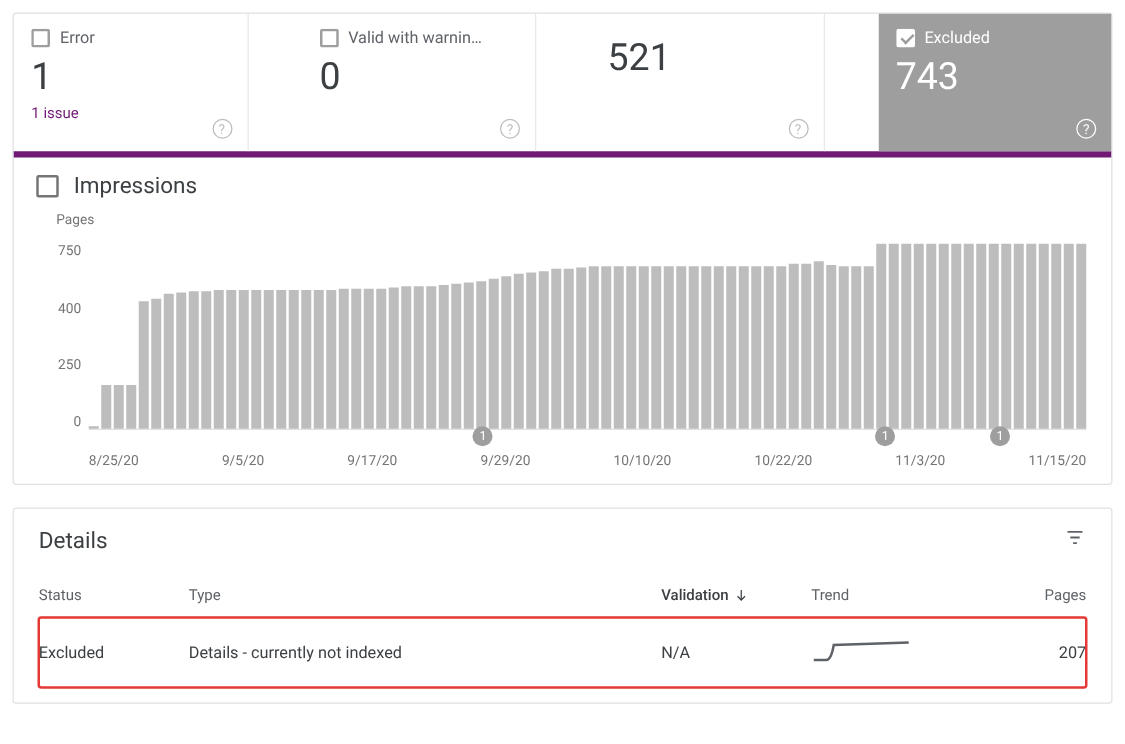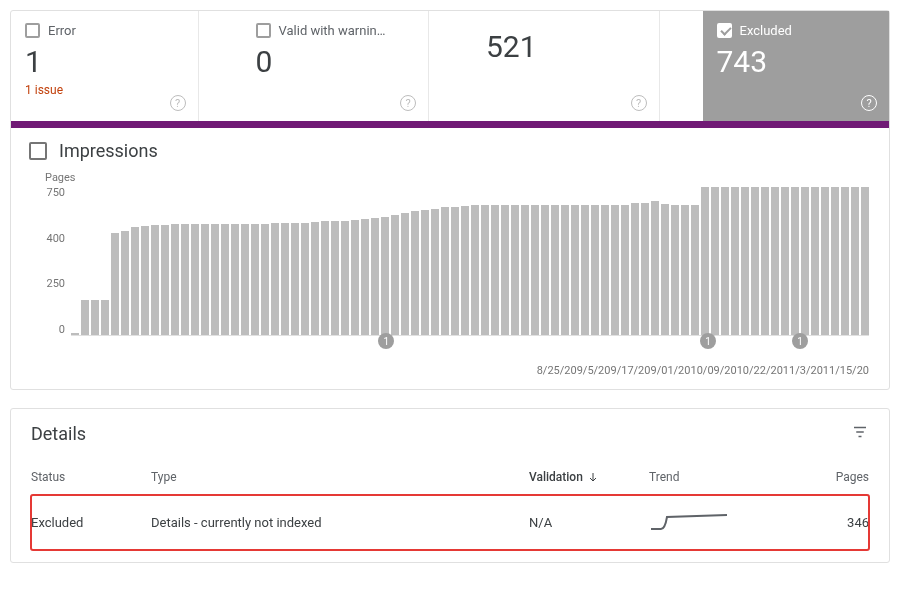--- a/index.html
+++ b/index.html
@@ -16,21 +16,21 @@
     border-radius: 3px;
     background: #fff;
   }
   .top-card {
     margin-bottom: 18px;
     padding-bottom: 6px;
   }
   
   .tiles {
     display: flex;
-    border-bottom: 7px solid #701a75;
+    border-bottom: 5px solid #701a75;
     gap: 43px;
   }
   .tile {
     flex: 1;
     border-right: 1px solid #e8e8e8;
     padding: 12px 14px 10px;
     position: relative;
     min-height: 110px;
   }
   .tile:last-child { border-right: none; }
@@ -71,21 +71,21 @@
   }
   .tile-num {
     font-size: 30px;
     font-weight: 400;
     color: #3c4043;
     margin-top: 6px;
   }
   .tile.active .tile-num { color: #fff; }
   .tile-sub {
     font-size: 12px;
-    color: #c2410c;
+    color: #701a75;
     margin-top: 4px;
   }
   .tile.active .tile-sub { color: #fff; }
   .help {
     position: absolute;
     right: 12px; bottom: 10px;
     width: 16px; height: 16px;
     border: 1.5px solid #bdbdbd;
     border-radius: 50%;
     display: flex; align-items: center; justify-content: center;
@@ -118,20 +118,21 @@
   .y-title {
     font-size: 11px;
     color: #757575;
     padding-left: 6px;
     margin-bottom: 2px;
   }
   .chart {
     position: relative;
     height: 160px;
     display: flex;
+    align-items: flex-end;
   }
   .y-axis {
     width: 32px;
     display: flex;
     flex-direction: column;
     justify-content: space-between;
     font-size: 11px;
     color: #757575;
     text-align: right;
     padding-right: 6px;
@@ -146,21 +147,21 @@
     align-items: flex-end;
     gap: 2px;
   }
   .bar {
     flex: 1;
     background: #bdbdbd;
   }
   .x-axis {
     display: flex;
     margin-left: 32px;
-    justify-content: flex-end;
+    justify-content: space-between;
     font-size: 11px;
     color: #757575;
     padding-top: 18px;
   }
   .markers {
     position: absolute;
     left: 32px; right: 0;
     bottom: -14px;
     height: 16px;
     pointer-events: none;
@@ -359,22 +360,22 @@
             <div class="marker" style="left: 37%;">1</div>
             <div class="marker" style="left: 79%;">1</div>
             <div class="marker" style="left: 91%;">1</div>
           </div>
         </div>
     </div>
     <div class="x-axis" id="x-axis">
         <div>8/25/20</div>
         <div>9/5/20</div>
         <div>9/17/20</div>
-        <div>9/01/20</div>
-        <div>10/09/20</div>
+        <div>9/29/20</div>
+        <div>10/10/20</div>
         <div>10/22/20</div>
         <div>11/3/20</div>
         <div>11/15/20</div>
       </div>
   </div>
 </div>
 
 <div class="card details-card">
   <div class="details-head">
     <h2>Details</h2>
@@ -403,17 +404,17 @@
     <div id="details-body">
         <div class="tbl-row hl">
     <div>Excluded</div>
     <div>Details - currently not indexed</div>
     <div>N/A</div>
     <div>
       <svg class="spark" viewBox="0 0 80 24" fill="none" stroke="#5f6368" stroke-width="2">
               <path d="M2 20 L12 20 Q16 20 18 8 L78 6"></path>
             </svg>
     </div>
-    <div class="col-pages">346</div>
+    <div class="col-pages">207</div>
         </div>
       </div>
   </div>
 </div>
 
 </body></html>

